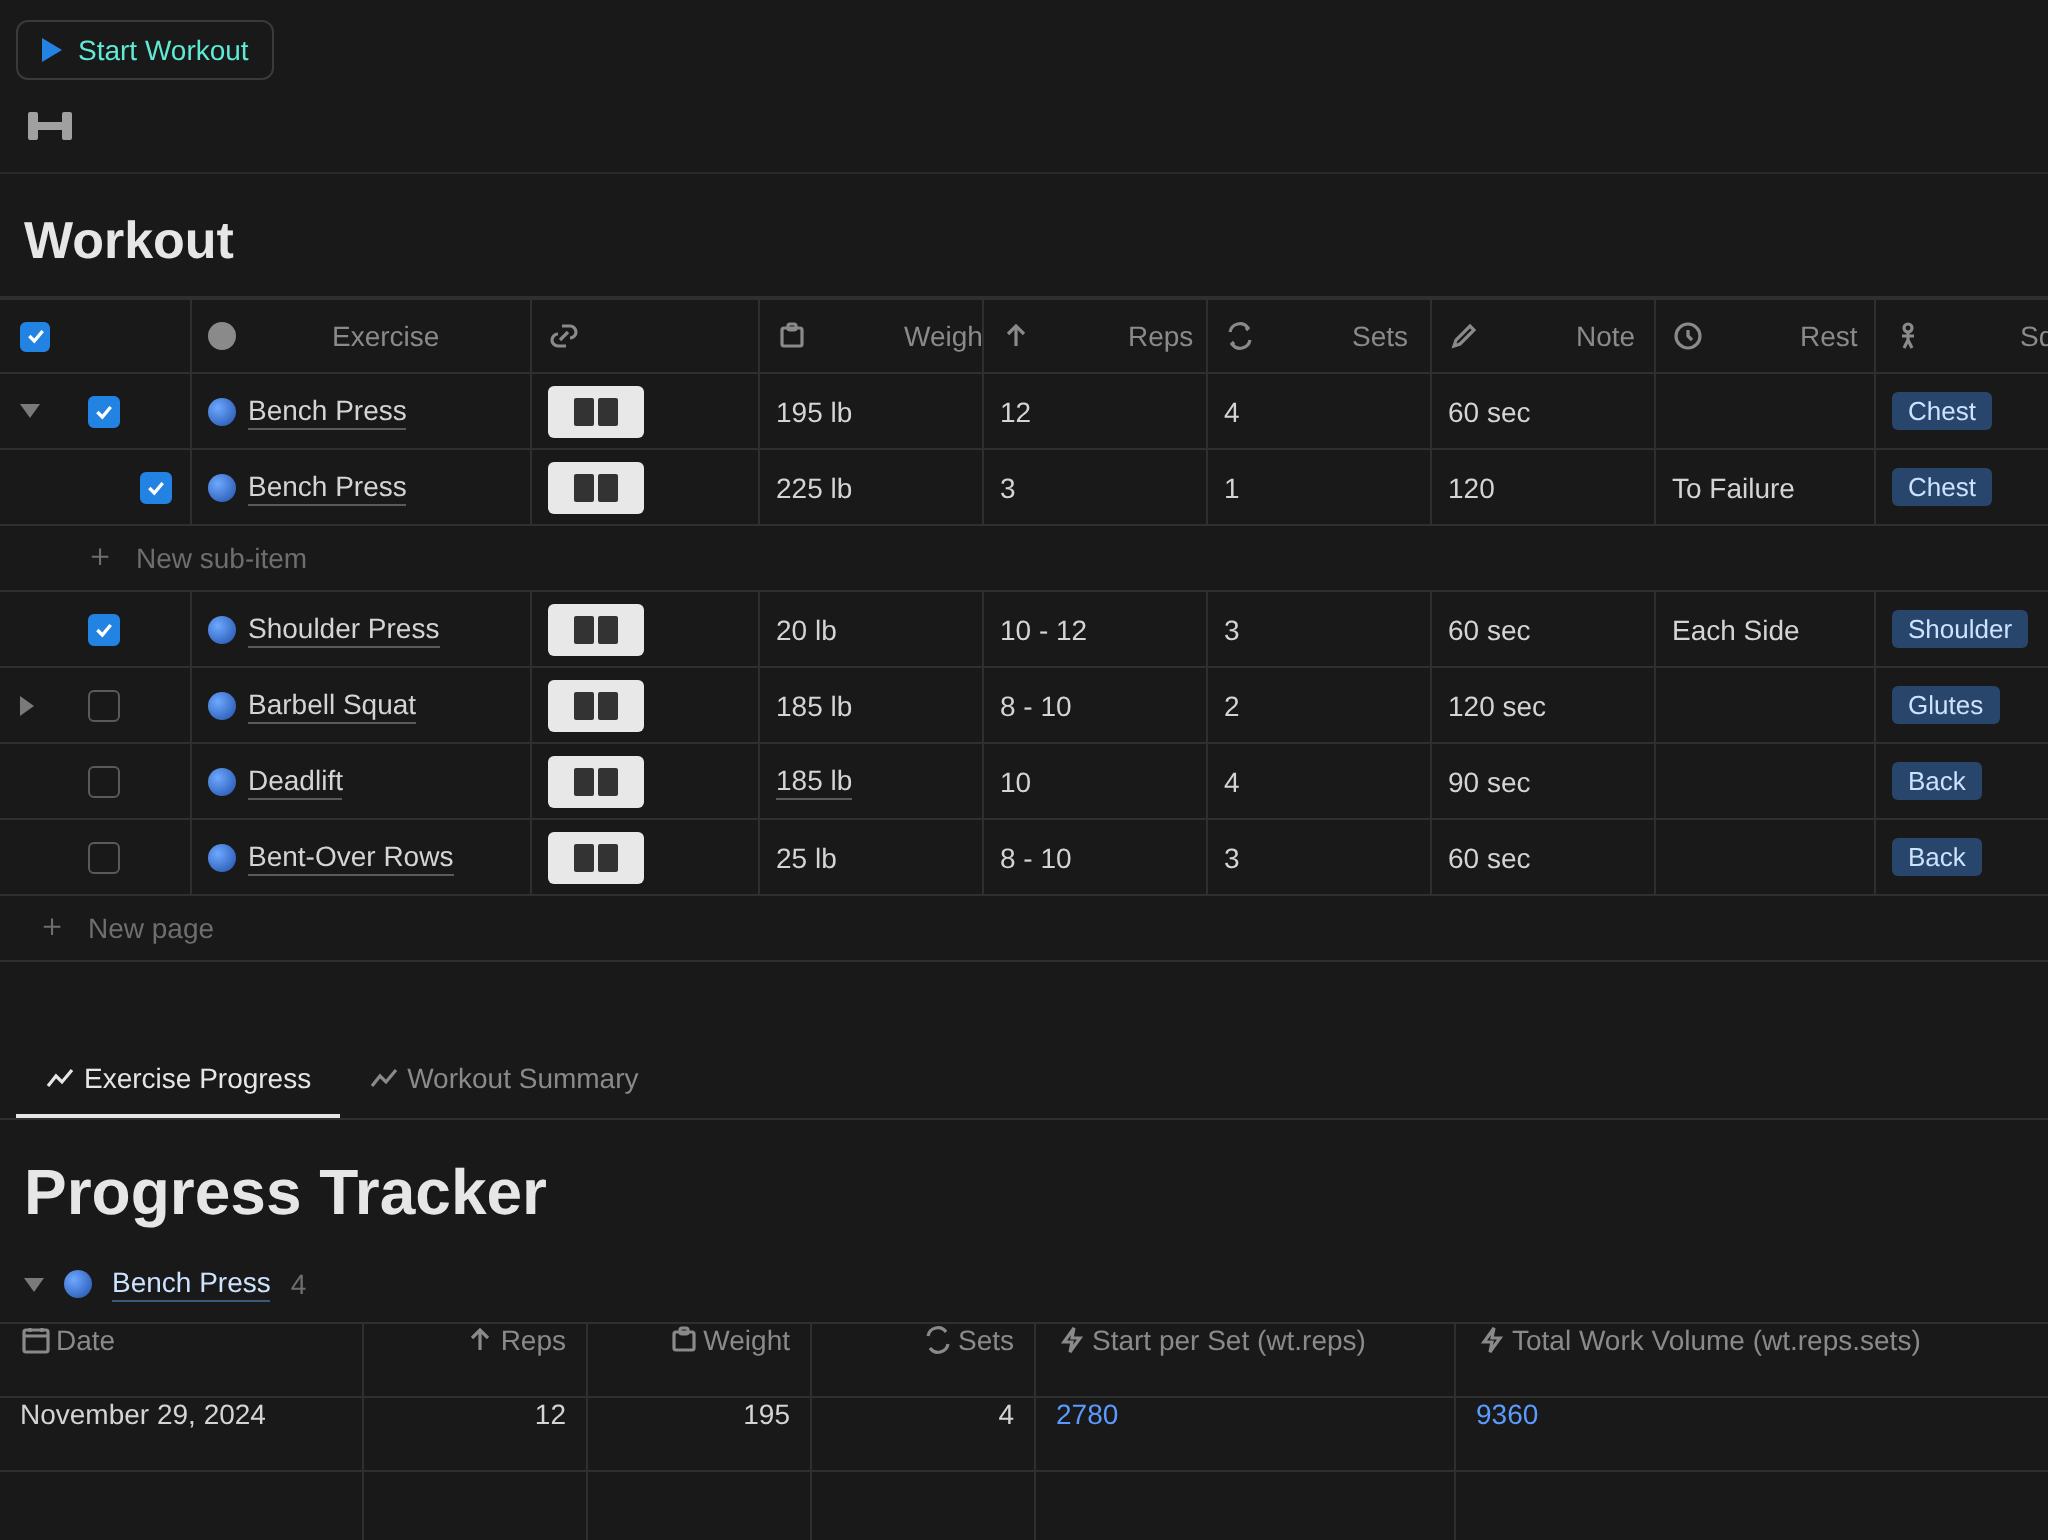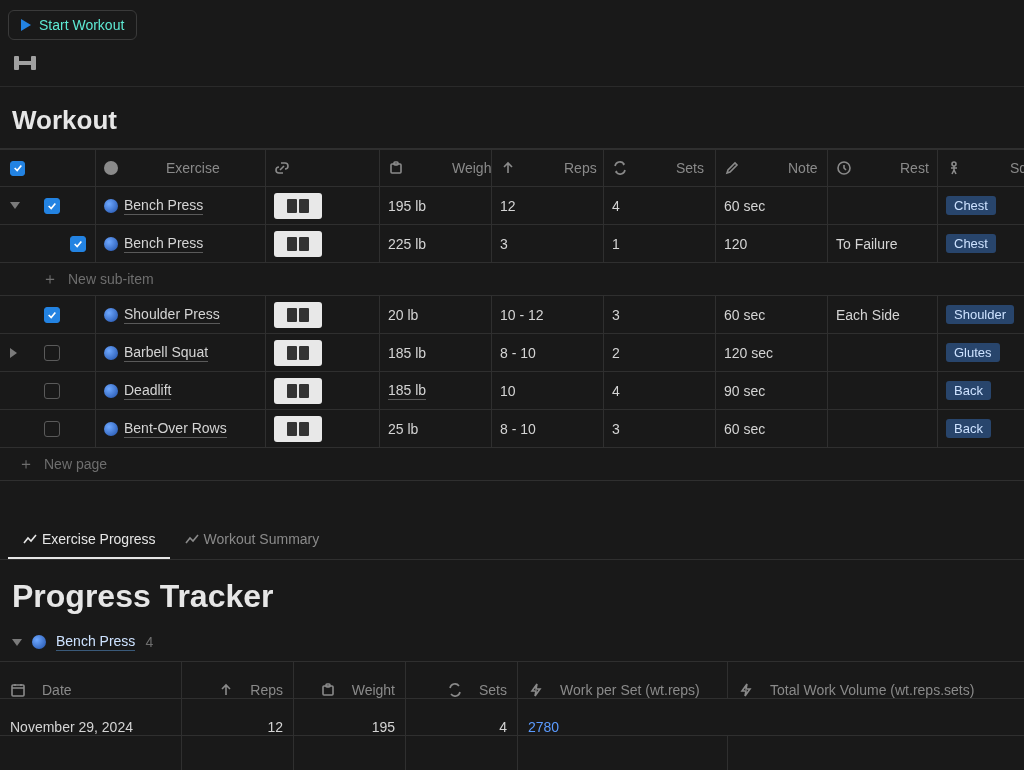--- a/index.html
+++ b/index.html
@@ -141,21 +141,21 @@
 
   .row2 {
     display: grid;
     grid-template-columns: 182px 112px 112px 112px 210px 296px;
     min-height: 36px; border-bottom: 1px solid #2f2f2f;
   }
   .row2.header {
     border-top: 1px solid #2f2f2f; color: #8a8a8a;
   }
   .row2 .cell2 {
-    display: flex; align-items: flex-end; gap: 16px;
+    display: flex; align-items: flex-start; gap: 2px;
     padding: 0 10px; height: 36px; border-right: 1px solid #2f2f2f;
     white-space: nowrap; overflow: hidden;
   }
   .row2 .cell2:last-child { border-right: none; }
   .cell2.r { justify-content: flex-end; }
   .blue { color: #5b9bff; }
 
   .subrow .cell.cb { padding-left: 32px; }
 
   .link-ico svg { stroke: #8a8a8a; }
@@ -464,36 +464,37 @@
   <div class="cell2 r">
     <span class="ico"><svg viewBox="0 0 16 16">
           <path d="M3 6a5 5 0 0 1 9-2 M13 10a5 5 0 0 1-9 2"></path>
         </svg></span>
     <span>Sets</span>
   </div>
   <div class="cell2">
     <span class="ico"><svg viewBox="0 0 16 16">
           <path d="M9 2 L4 9h4l-1 5 5-7H8z"></path>
         </svg></span>
-    <span>Work per Set (wt.reps)</span>
+    <span>Start per Set (wt.reps)</span>
   </div>
   <div class="cell2">
     <span class="ico"><svg viewBox="0 0 16 16">
           <path d="M9 2 L4 9h4l-1 5 5-7H8z"></path>
         </svg></span>
     <span>Total Work Volume (wt.reps.sets)</span>
   </div>
 </div>
 
 <div class="row2">
   <div class="cell2">November 29, 2024</div>
   <div class="cell2 r">12</div>
   <div class="cell2 r">195</div>
   <div class="cell2 r">4</div>
   <div class="cell2 blue">2780</div>
+  <div class="cell2 blue">9360</div>
 </div>
 <div class="row2">
   <div class="cell2"></div>
     <div class="cell2"></div>
     <div class="cell2"></div>
   <div class="cell2"></div>
     <div class="cell2"></div>
     <div class="cell2"></div>
 </div>
 

